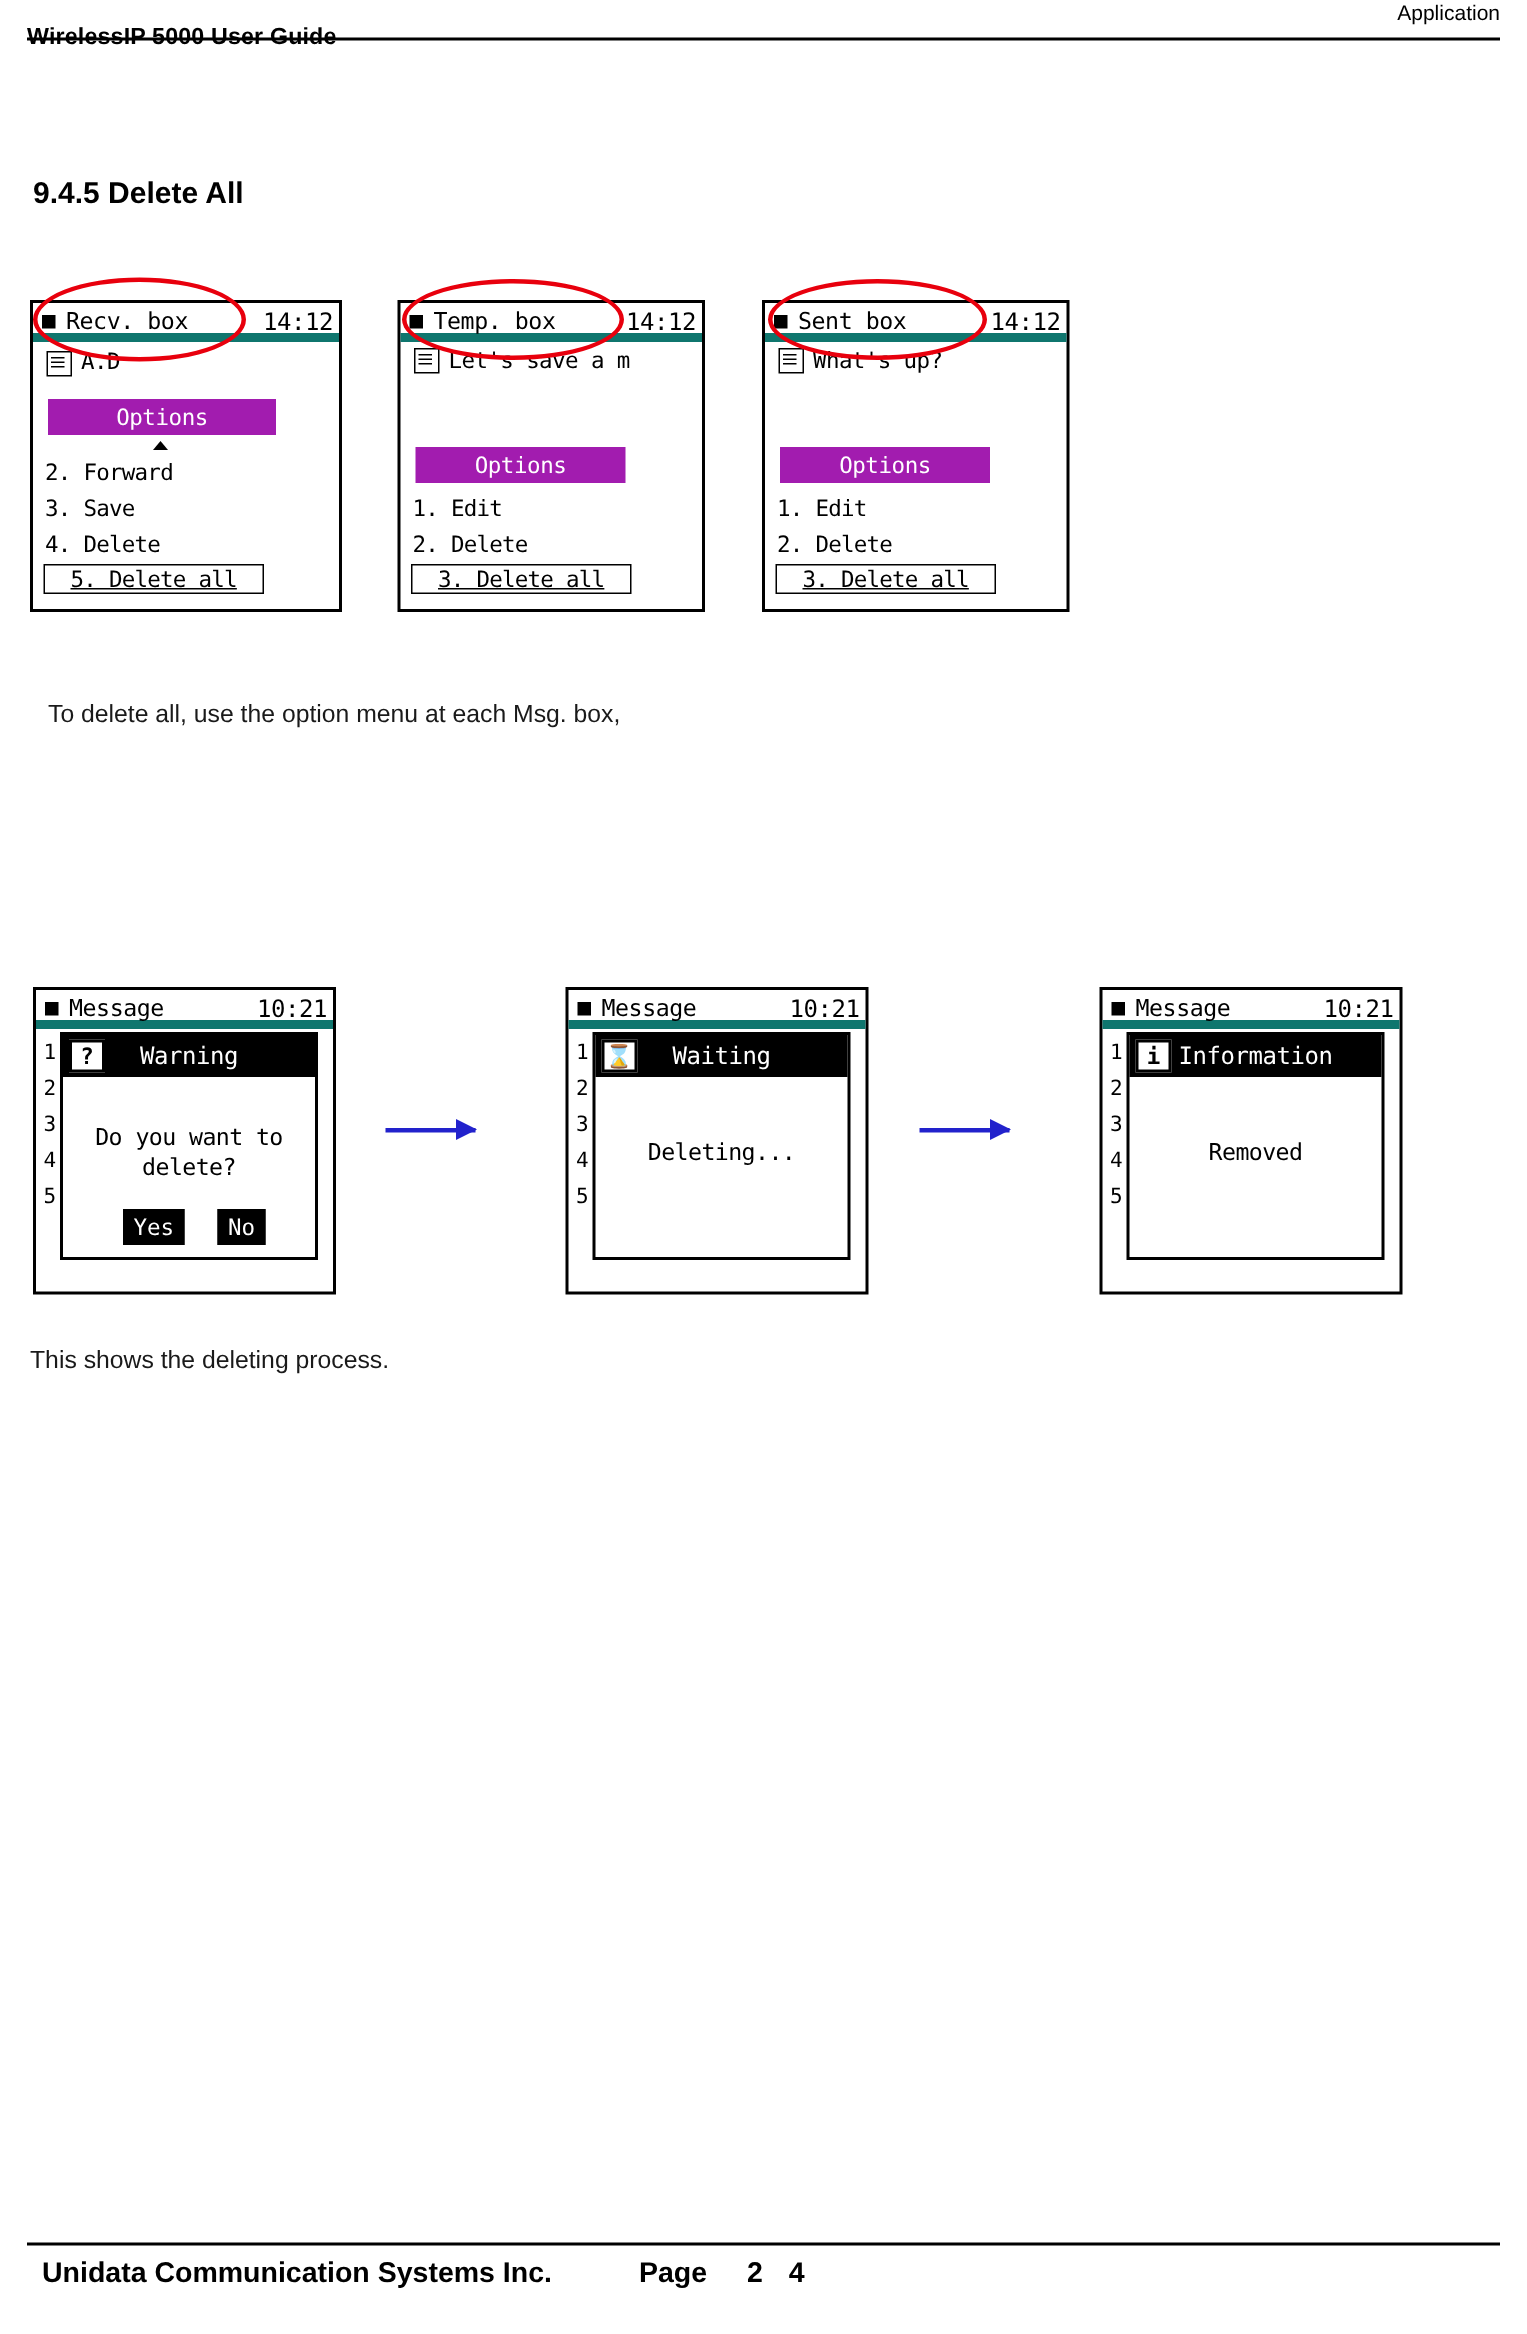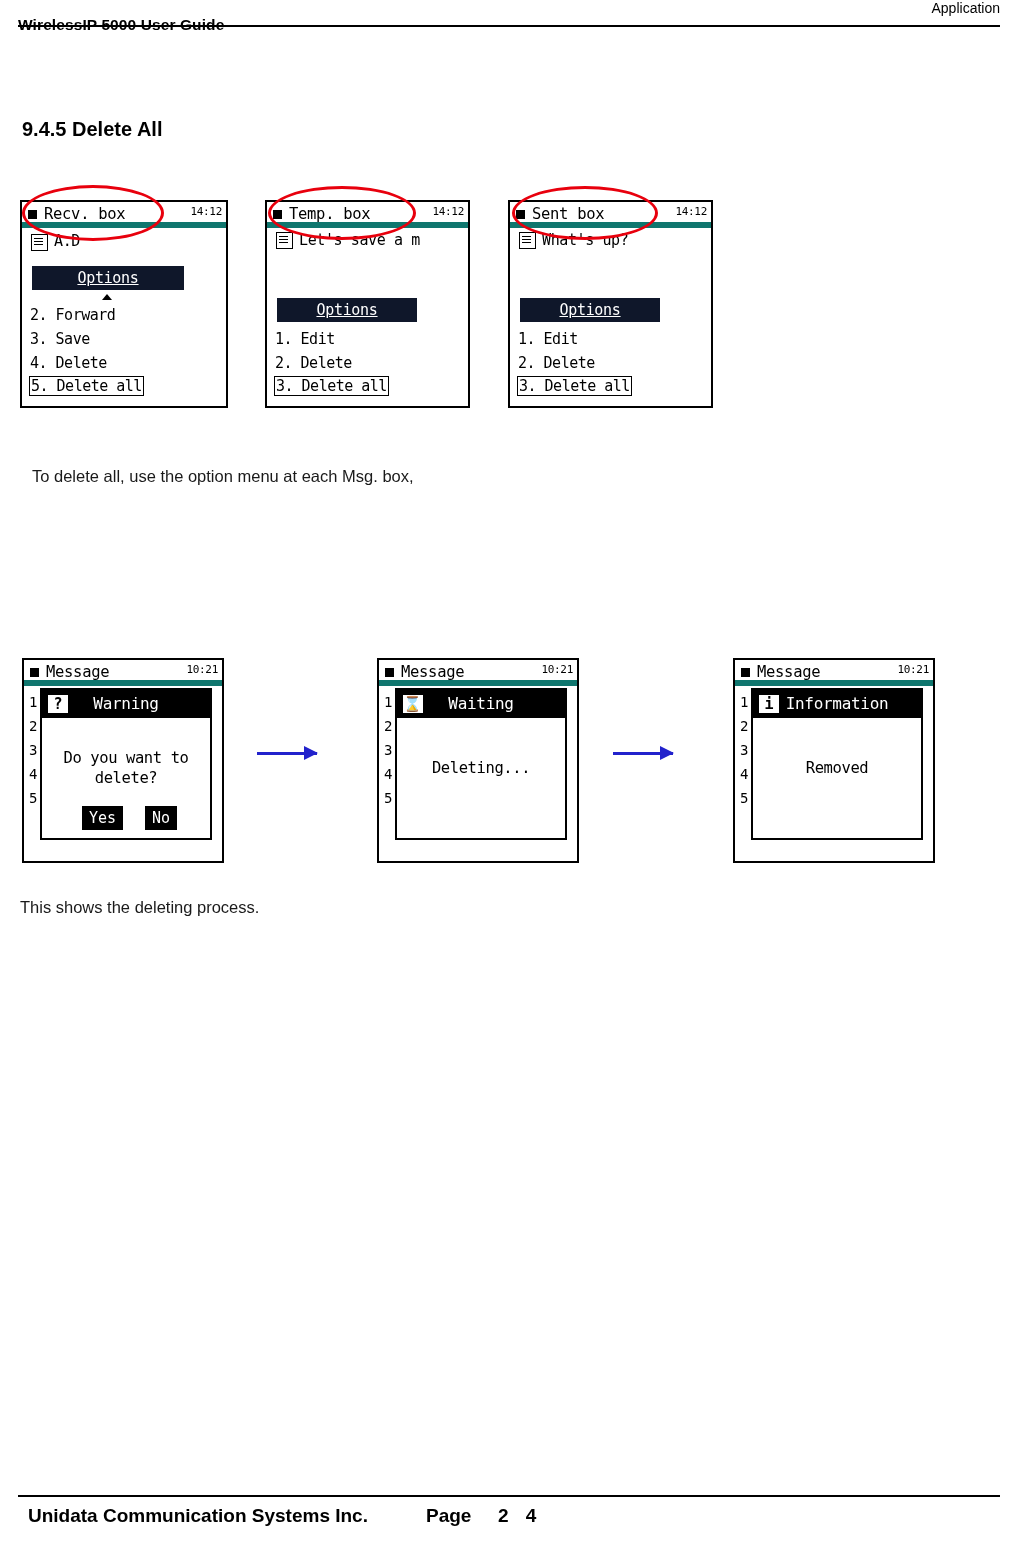--- a/index.html
+++ b/index.html
@@ -132,21 +132,21 @@
   .sb-title {
     position: absolute;
     left: 22px; top: 3px;
     font-size: 15.5px;
     font-family: "DejaVu Sans Mono", monospace;
     letter-spacing: -0.3px;
   }
   .sb-time {
     position: absolute;
     right: 4px; top: 3px;
-    font-size: 11px;
+    font-size: 16px;
     font-family: "DejaVu Sans Mono", monospace;
     letter-spacing: -0.3px;
   }
   .msgline {
     position: absolute;
     font-size: 15px;
     font-family: "DejaVu Sans Mono", monospace;
     letter-spacing: -0.4px;
     white-space: nowrap;
   }
@@ -161,38 +161,38 @@
   .msgicon:after {
     content: "";
     position: absolute;
     left: 2px; top: 3px;
     width: 9px;
     border-top: 1.5px solid #000;
     box-shadow: 0 3px 0 0 #000, 0 6px 0 0 #000;
   }
   .optbar {
     position: absolute;
-    background: #0f172a;
+    background: #a21caf;
     color: #fff;
     text-align: center;
     font-size: 15px;
     font-family: "DejaVu Sans Mono", monospace;
     letter-spacing: -0.3px;
-    text-decoration: underline;
   }
   .menuitem {
     position: absolute;
     font-size: 15px;
     font-family: "DejaVu Sans Mono", monospace;
     letter-spacing: -0.5px;
     white-space: nowrap;
   }
   .menuitem.sel {
     border: 1.5px solid #000;
-    padding: 0 1px;
+    padding: 0 17px;
+    text-decoration: underline;
   }
   .uparrow {
     position: absolute;
     width: 0; height: 0;
     border-left: 5px solid transparent;
     border-right: 5px solid transparent;
     border-bottom: 6px solid #000;
   }
 
   

